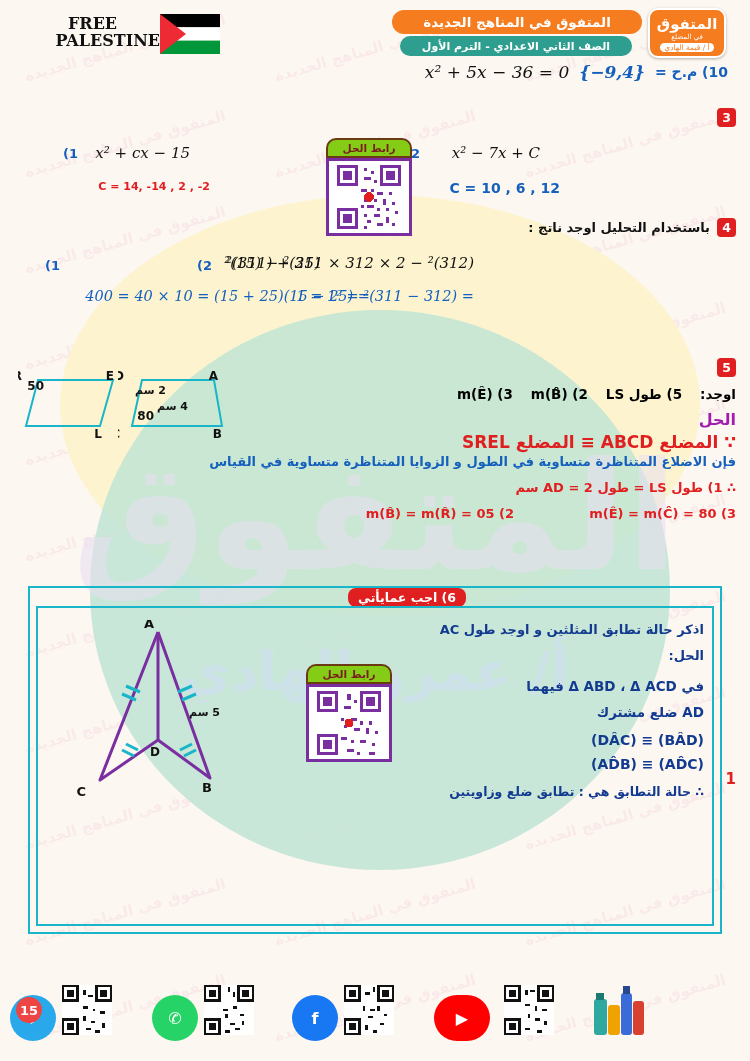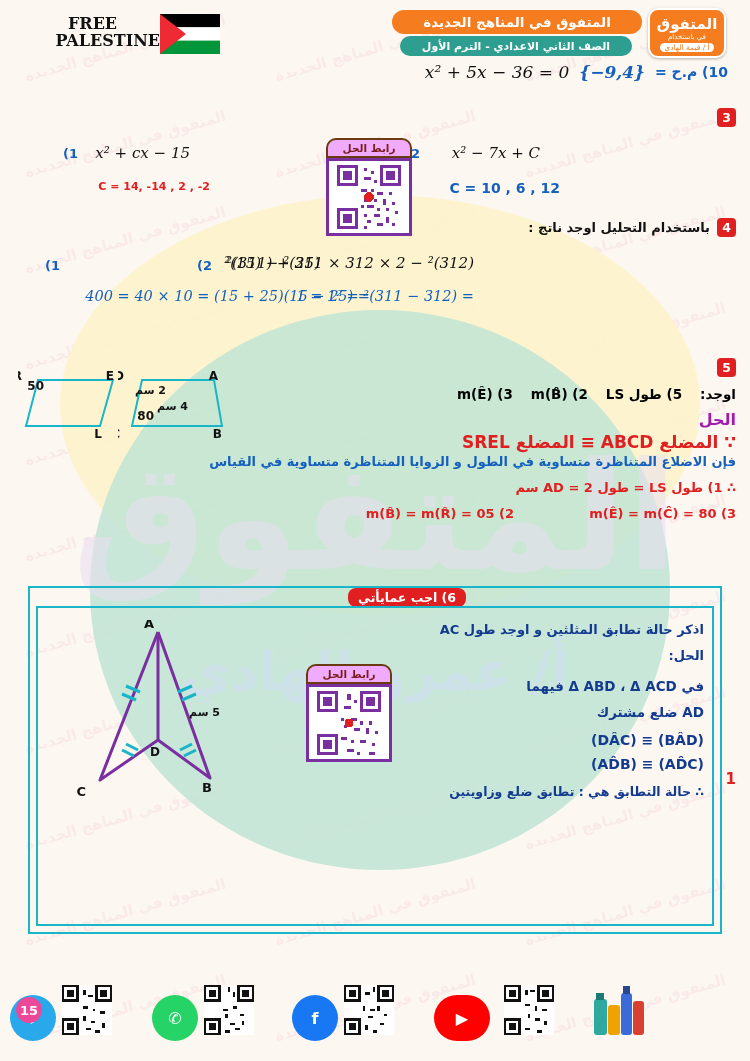--- a/index.html
+++ b/index.html
@@ -98,21 +98,21 @@
   #q3 .a1{position:absolute;right:560px;top:36px;font-size:15px;color:#111;}
   #q3 .a1n{position:absolute;right:672px;top:38px;color:#1560bd;font-weight:bold;font-size:13px;}
   #q3 .a2{position:absolute;right:210px;top:36px;font-size:15px;color:#111;}
   #q3 .a2n{position:absolute;right:330px;top:38px;color:#1560bd;font-weight:bold;font-size:13px;}
   #q3 .r1{position:absolute;right:540px;top:72px;color:#e02020;font-weight:bold;font-size:11px;}
   #q3 .r2{position:absolute;right:190px;top:72px;color:#1560bd;font-weight:bold;font-size:14px;}
 
   
   .qr-widget{position:absolute;width:86px;}
   .qr-cap{
-    width:86px;height:20px;background:#f0abfc;border-radius:10px 10px 0 0;
+    width:86px;height:20px;background:#84cc16;border-radius:10px 10px 0 0;
     color:#7a1d1d;font-size:10.5px;font-weight:bold;display:flex;align-items:center;justify-content:center;
     border:2px solid #6b3a12;box-sizing:border-box;
   }
   .qr-box{
     width:86px;height:78px;background:#fff;border:3px solid #7a2fa0;box-sizing:border-box;
     display:flex;align-items:center;justify-content:center;
   }
   .qr-img{width:64px;height:64px;}
 
   
@@ -155,21 +155,21 @@
   }
   .q6txt{position:absolute;right:46px;text-align:right;direction:rtl;font-weight:bold;}
   .q6right-num{position:absolute;right:14px;top:770px;color:#e02020;font-weight:bold;font-size:15px;}
 
   
   .footer{position:absolute;left:0;right:0;bottom:0;height:92px;}
   .soc{position:absolute;width:46px;height:46px;border-radius:50%;display:flex;align-items:center;justify-content:center;color:#fff;font-weight:bold;}
   .fqr{position:absolute;width:50px;height:50px;}
   .pagenum{
     position:absolute;left:16px;bottom:38px;width:26px;height:26px;border-radius:50%;
-    background:#ec4899;color:#fff;font-size:13px;font-weight:bold;display:flex;align-items:center;justify-content:center;
+    background:#ef4444;color:#fff;font-size:13px;font-weight:bold;display:flex;align-items:center;justify-content:center;
   }
 </style>
 </head>
 <body>
 
 <div class="page">
 
   <div class="wm-tile">
     <span>المتفوق في المناهج الجديدة</span>
     <span>المتفوق في المناهج الجديدة</span>
@@ -207,21 +207,21 @@
   </div>
 
   <div class="blob yellow"></div>
   <div class="blob green"></div>
   <div class="wm-big">المتفوق</div>
   <div class="wm-name">أ/ عمرو الهادي</div>
 
   <div class="header">
     <div class="logo">
       <div class="l1">المتفوق</div>
-      <div class="l2">في باستخدام</div>
+      <div class="l2">في المضلع</div>
       <div class="l3">أ / قيمة الهادي</div>
     </div>
     <div class="title-pill">المتفوق في المناهج الجديدة</div>
     <div class="sub-pill">الصف الثاني الاعدادي - الترم الأول</div>
 
     <svg class="flag" viewBox="0 0 60 40">
       <rect x="0" y="0" width="60" height="13.3" fill="#000"></rect>
       <rect x="0" y="13.3" width="60" height="13.3" fill="#fff"></rect>
       <rect x="0" y="26.6" width="60" height="13.4" fill="#009639"></rect>
       <polygon points="0,0 26,20 0,40" fill="#ee2a35"></polygon>

